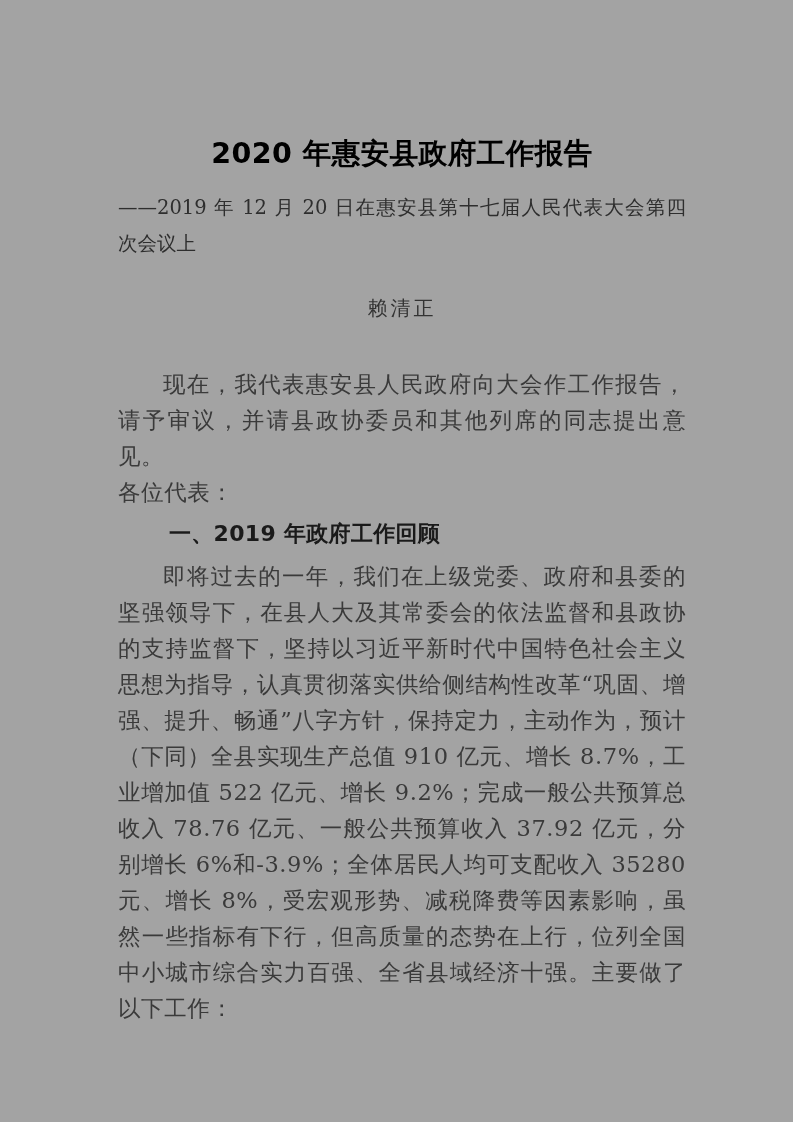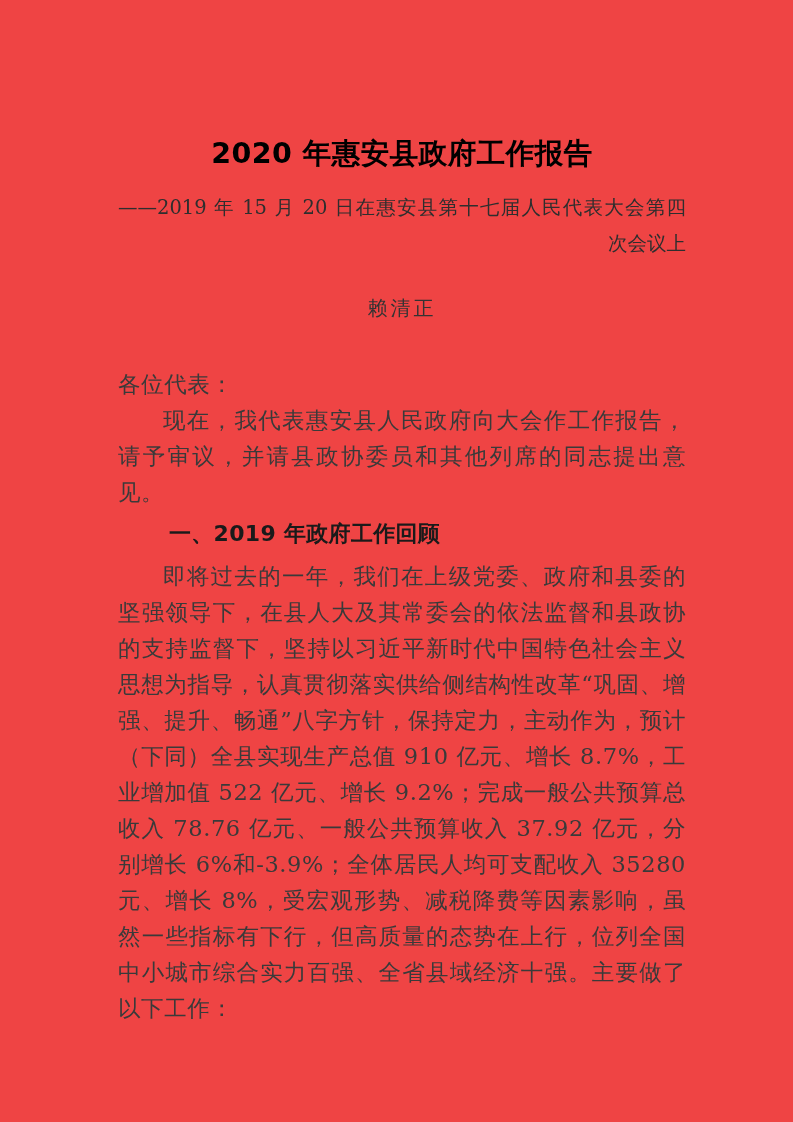--- a/index.html
+++ b/index.html
@@ -16,21 +16,21 @@
     -webkit-font-smoothing: antialiased;
   }
 
   
   .page {
     position: relative;
     width: 793px;
     height: 1122px;
     box-sizing: border-box;
     padding: 0;
-    background: #ef4444;
+    background: #a3a3a3;
   }
 
   .content {
     position: absolute;
     left: 118px;
     top: 0;
     width: 568px;
   }
 
   
@@ -54,21 +54,21 @@
     color: #2e2e2e;
   }
 
   .subtitle-line-1 {
     text-align: justify;
     text-align-last: justify;
     white-space: nowrap;
   }
 
   .subtitle-line-2 {
-    text-align: right;
+    text-align: left;
   }
 
   .author-line {
     margin-top: 30px;
     text-align: center;
     font-family: "DejaVu Serif", "Liberation Serif", serif;
     font-size: 20px;
     line-height: 32px;
     color: #333333;
     letter-spacing: 3px;
@@ -115,31 +115,31 @@
 </style>
 </head>
 <body>
 
 <div class="page">
   <div class="content">
 
     <h1 class="doc-title">2020 年惠安县政府工作报告</h1>
 
     <div class="subtitle-block">
-      <div class="subtitle-line-1">——2019 年 15 月 20 日在惠安县第十七届人民代表大会第四</div>
+      <div class="subtitle-line-1">——2019 年 12 月 20 日在惠安县第十七届人民代表大会第四</div>
       <div class="subtitle-line-2">次会议上</div>
     </div>
 
     <div class="author-line">赖清正</div>
 
     <div class="body-block">
 
+      <p class="para indent">现在，我代表惠安县人民政府向大会作工作报告，请予审议，并请县政协委员和其他列席的同志提出意见。</p>
+
       <p class="para">各位代表：</p>
-
-      <p class="para indent">现在，我代表惠安县人民政府向大会作工作报告，请予审议，并请县政协委员和其他列席的同志提出意见。</p>
 
       <p class="heading-sans">一、2019 年政府工作回顾</p>
 
       <p class="para indent">即将过去的一年，我们在上级党委、政府和县委的坚强领导下，在县人大及其常委会的依法监督和县政协的支持监督下，坚持以习近平新时代中国特色社会主义思想为指导，认真贯彻落实供给侧结构性改革“巩固、增强、提升、畅通”八字方针，保持定力，主动作为，预计（下同）全县实现生产总值 910 亿元、增长 8.7%，工业增加值 522 亿元、增长 9.2%；完成一般公共预算总收入 78.76 亿元、一般公共预算收入 37.92 亿元，分别增长 6%和-3.9%；全体居民人均可支配收入 35280 元、增长 8%，受宏观形势、减税降费等因素影响，虽然一些指标有下行，但高质量的态势在上行，位列全国中小城市综合实力百强、全省县域经济十强。主要做了以下工作：</p>
 
 
     </div>
   </div>
 </div>
 

